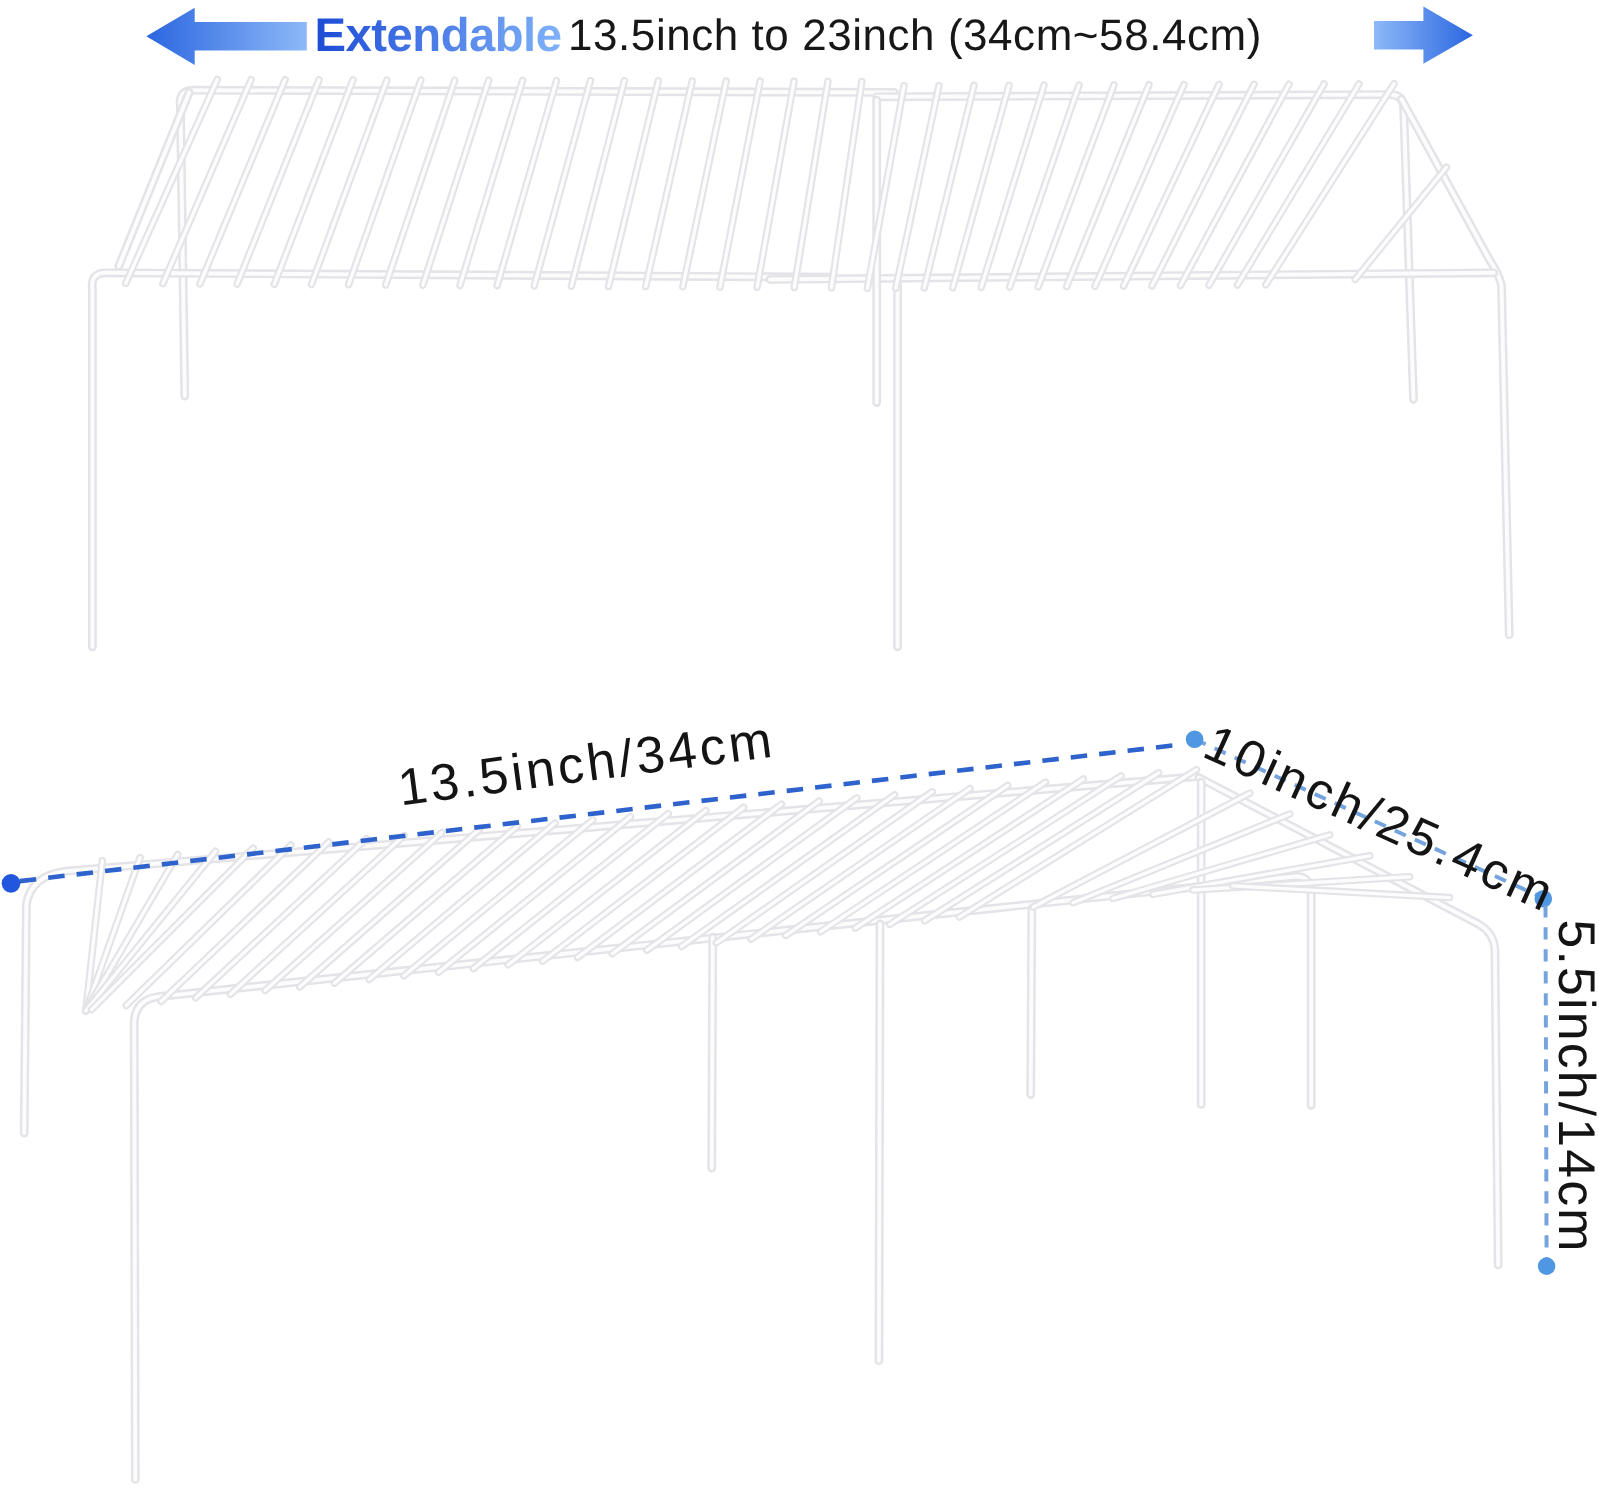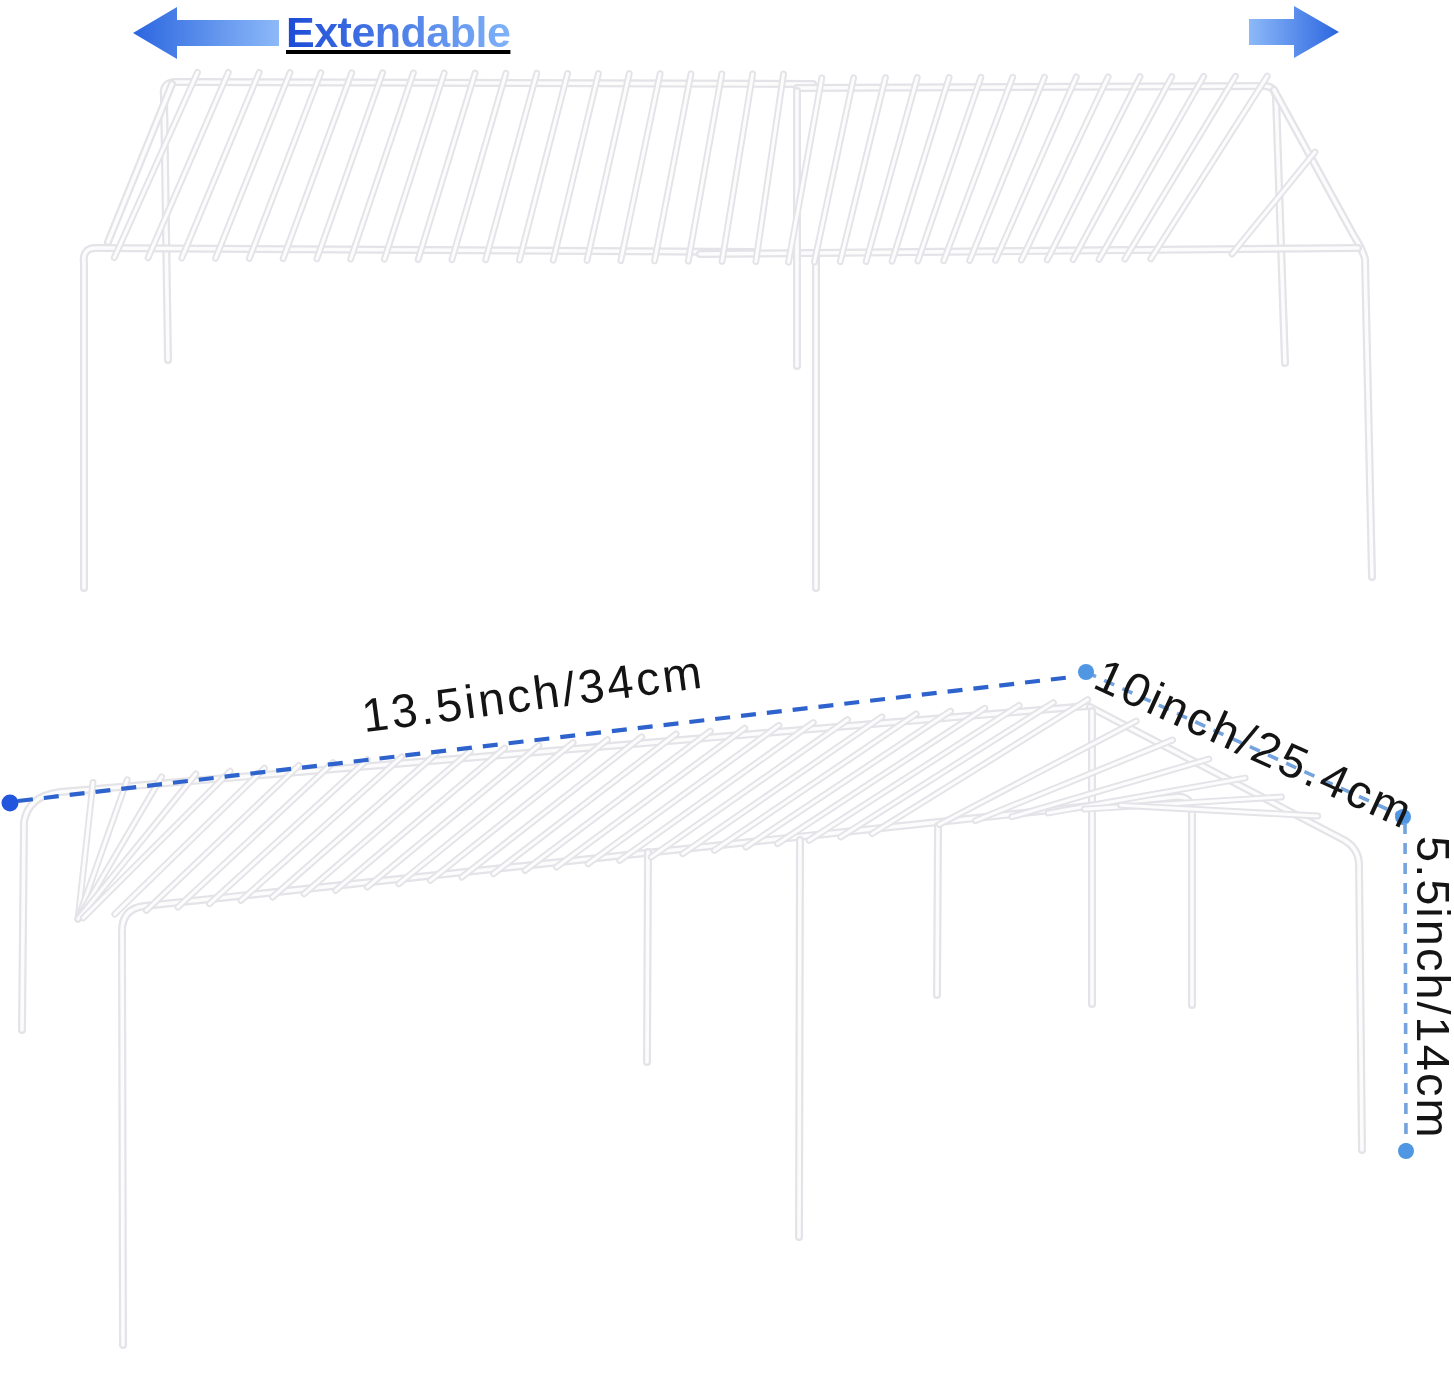--- a/index.html
+++ b/index.html
@@ -1,19 +1,19 @@
 <!DOCTYPE html>
 <html><head>
 <meta charset="utf-8">
 <style>
   html,body{margin:0;padding:0;background:#ffffff;}
   #stage{position:relative;width:1454px;height:1373px;background:#ffffff;overflow:hidden;
          font-family:"Liberation Sans", sans-serif;}
   #scene{position:absolute;left:0;top:0;}
-  .hdr{position:absolute;left:286px;top:0;height:64px;display:flex;align-items:center;gap:6px;white-space:nowrap;text-decoration:underline;}
+  .hdr{position:absolute;left:286px;top:0;height:64px;display:flex;align-items:center;gap:6px;white-space:nowrap;}
   .hdr .hl{font-size:43px;font-weight:800;letter-spacing:-0.5px;
            -webkit-background-clip:text;background-clip:text;color:transparent;}
   .hdr .rng{font-size:40px;font-weight:400;letter-spacing:0.5px;}
   .arrow{position:absolute;}
   .dim{position:absolute;font-size:47px;font-weight:400;letter-spacing:3px;text-align:center;}
   .dim.rot-len{left:308px;top:666px;width:450px;transform:rotate(-7.5deg);}
   .dim.rot-dep{left:1048px;top:716px;width:414px;transform:rotate(24.5deg);}
   .dim.vert{left:1406px;top:828px;height:320px;writing-mode:vertical-rl;letter-spacing:2px;}
 </style>
 </head>
@@ -216,20 +216,21 @@
       <linearGradient id="lgL" x1="0" y1="0" x2="1" y2="0">
         <stop id="lgL0" offset="0" stop-color="#2b66e0"></stop>
           <stop id="lgL1" offset="1" stop-color="#8db9f8"></stop>
       </linearGradient>
     </defs>
     <polygon points="0,28 44,2 44,15 146,15 146,41 44,41 44,54" fill="url(#lgL)"></polygon>
   </svg>
 
   <div class="hdr">
     <span class="hl" id="hl" style="background-image: linear-gradient(90deg, rgb(28, 75, 214), rgb(127, 178, 249));">Extendable</span>
+    <span class="rng" id="rng" style="color: rgb(23, 23, 23);">13.5inch to 23inch (34cm~58.4cm)</span>
   </div>
 
   <svg class="arrow" style="left:1249px;top:4px" width="90" height="56" viewBox="0 0 90 56">
     <defs>
       <linearGradient id="lgR" x1="0" y1="0" x2="1" y2="0">
         <stop id="lgR0" offset="0" stop-color="#8db9f8"></stop>
           <stop id="lgR1" offset="1" stop-color="#2b66e0"></stop>
       </linearGradient>
     </defs>
     <polygon points="0,15 45,15 45,2 90,28 45,54 45,41 0,41" fill="url(#lgR)"></polygon>

